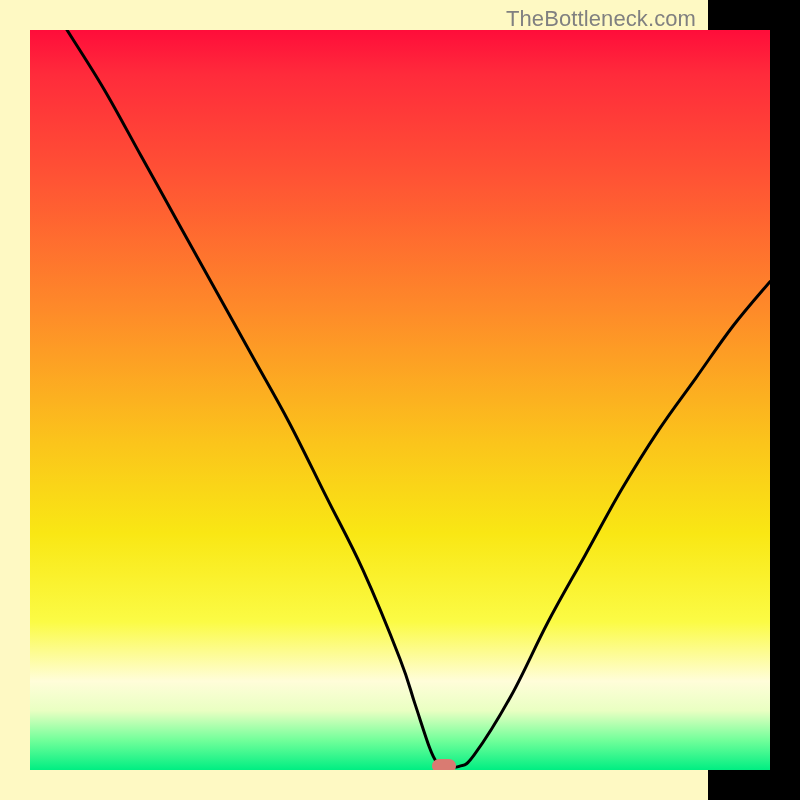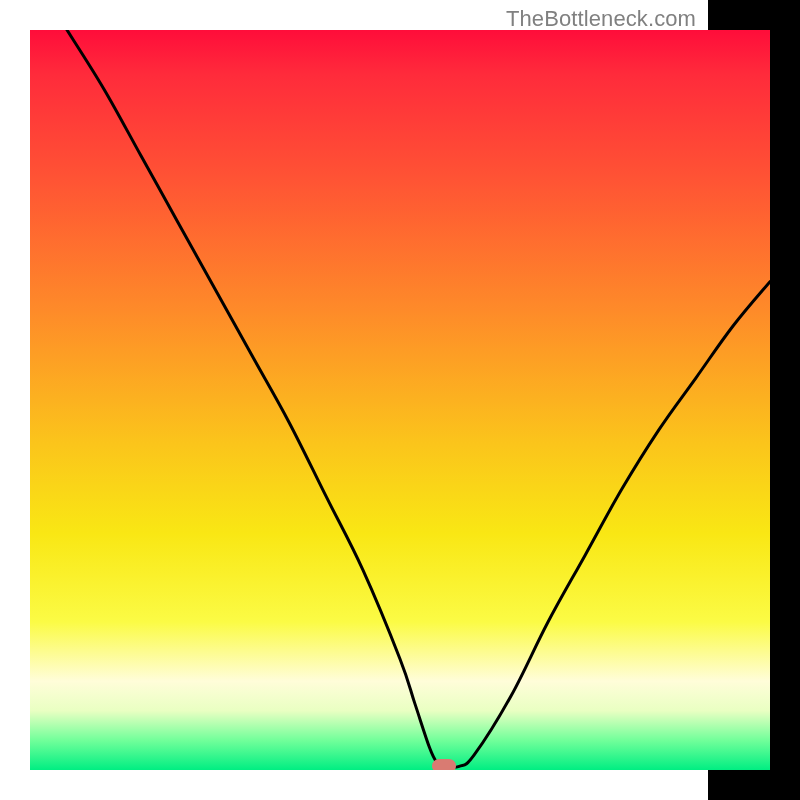--- a/index.html
+++ b/index.html
@@ -10,21 +10,21 @@
     background: #000;
     overflow: hidden;
     font-family: Arial, Helvetica, sans-serif;
   }
   .frame {
     position: absolute;
     top: 0;
     left: 0;
     width: 708px;
     height: 800px;
-    background: #ffffff;
+    background: #fef9c3;
   }
   .watermark {
     position: absolute;
     top: 6px;
     right: 12px;
     color: #808080;
     font-size: 22px;
     font-weight: 500;
     letter-spacing: 0.1px;
     z-index: 50;

